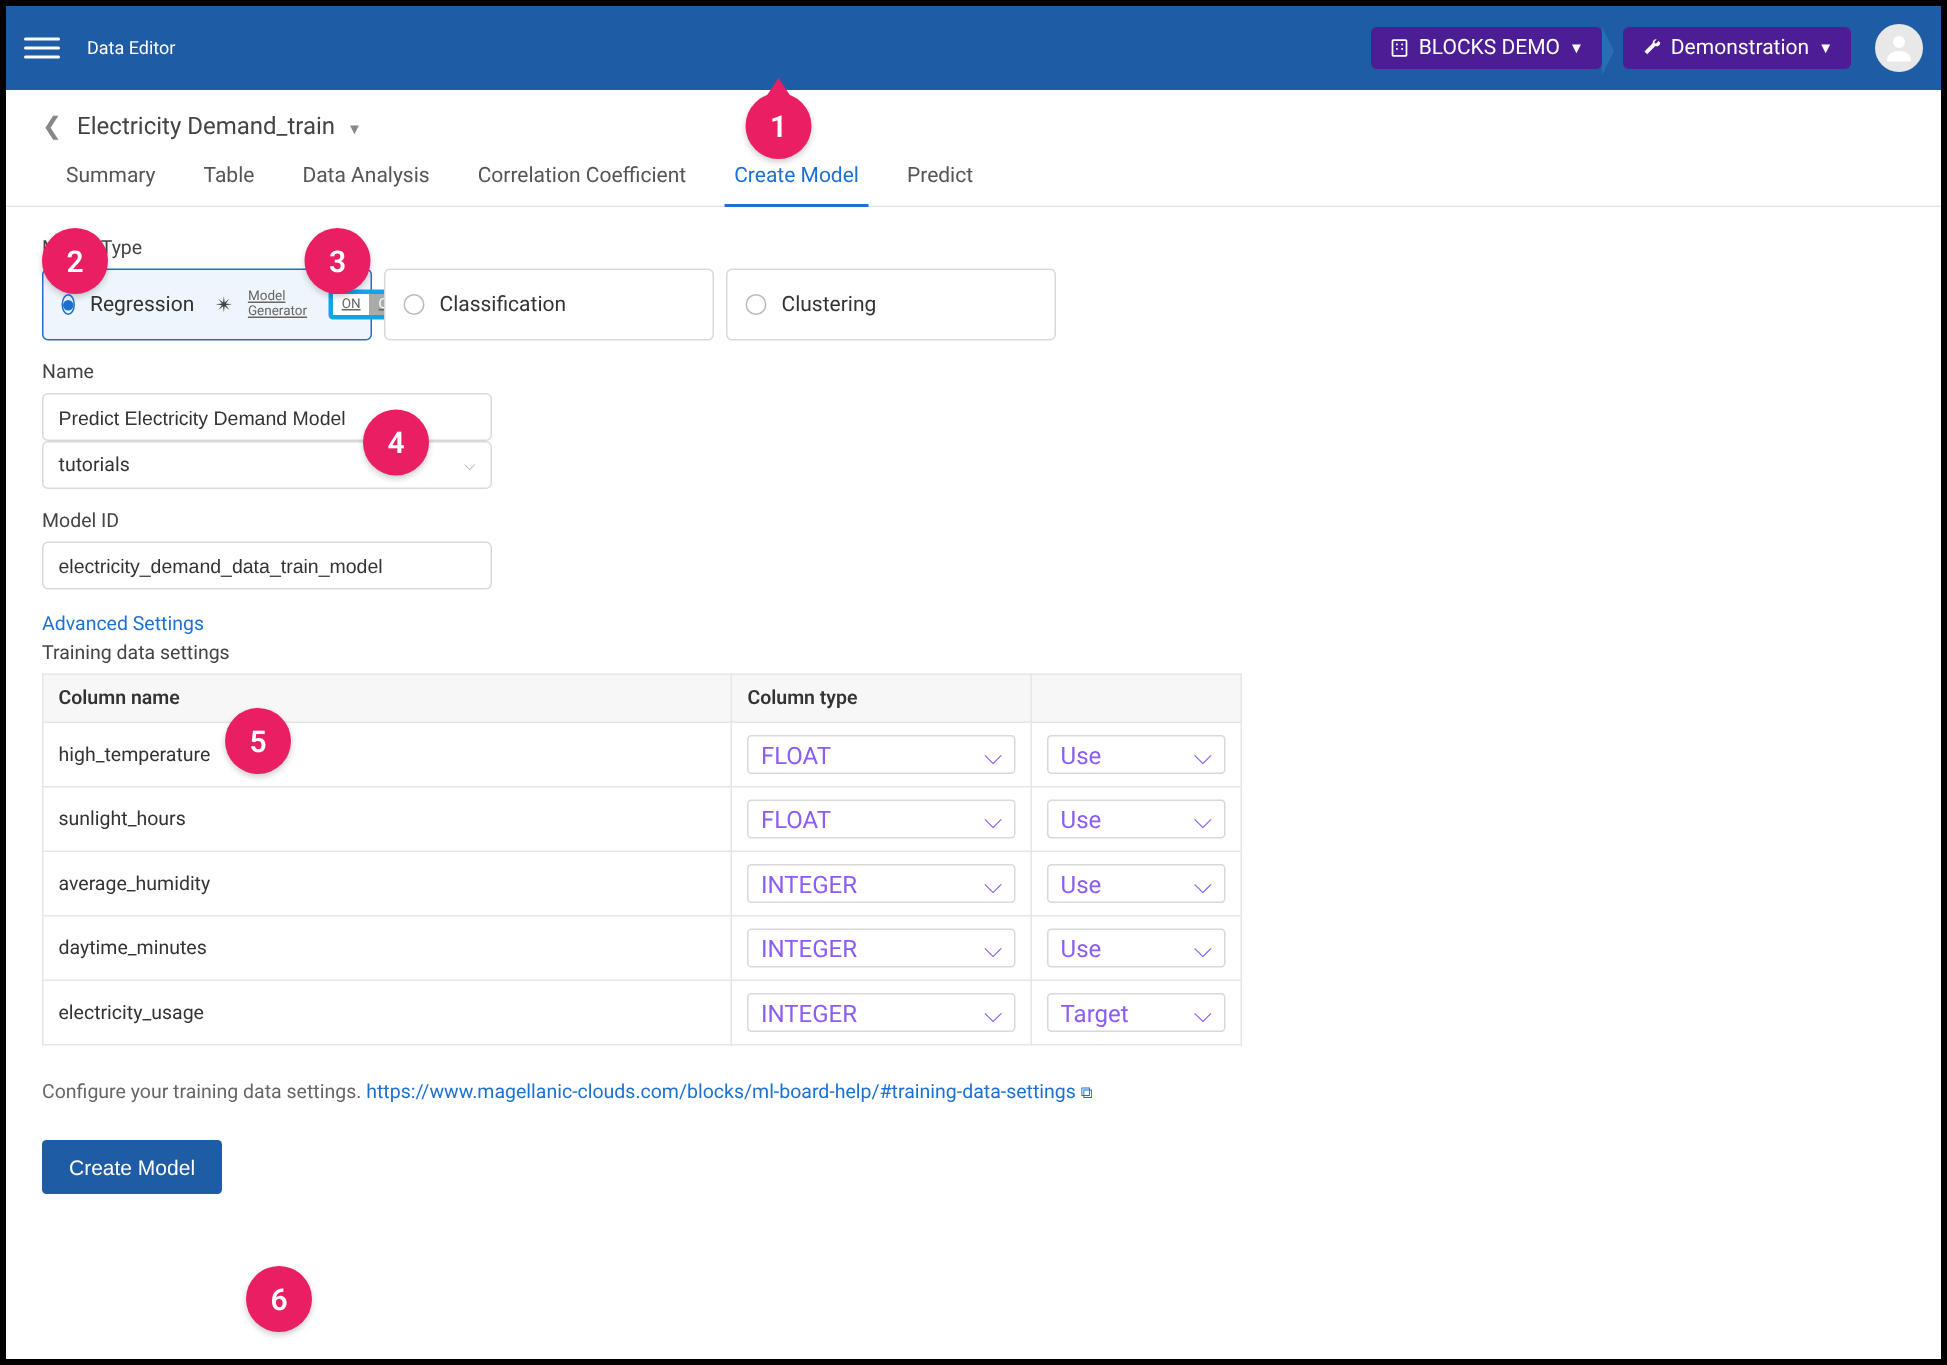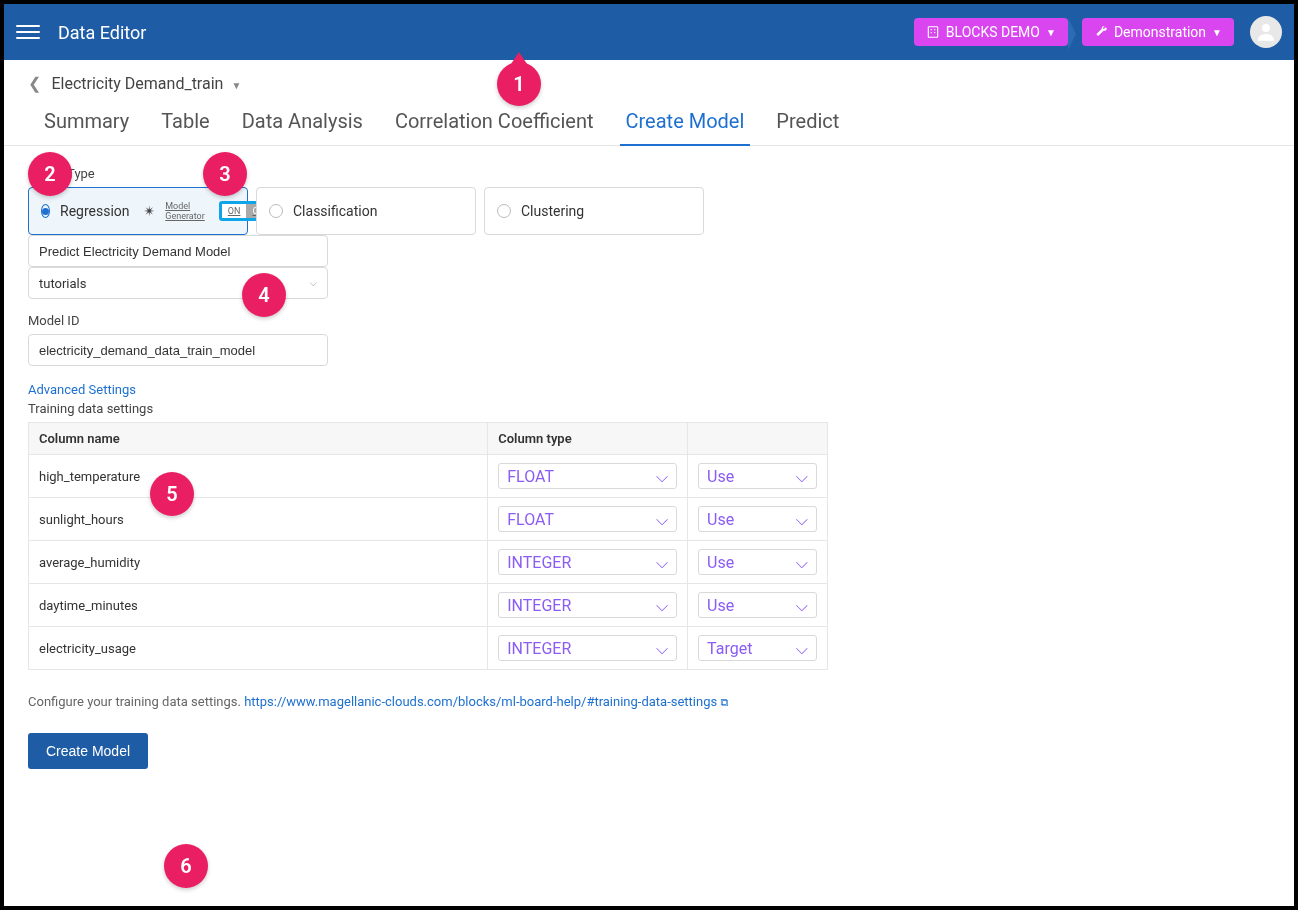--- a/index.html
+++ b/index.html
@@ -26,24 +26,24 @@
     padding: 0 12px;
     color: #fff;
   }
   .hamburger-icon {
     width: 24px; height: 24px;
     display: flex; flex-direction: column; justify-content: center; gap: 4px;
     margin-right: 18px;
     cursor: pointer;
   }
   .hamburger-icon span { display:block; height: 2px; background:#fff; border-radius:1px; }
-  .app-title { font-size: 18px; font-weight: 400; }
+  .app-title { font-size: 12px; font-weight: 400; }
   .header-spacer { flex: 1; }
   .header-btn {
-    background: #d946ef;
+    background: #4c1d95;
     border-radius: 4px;
     padding: 6px 12px;
     display: flex; align-items: center; gap: 6px;
     font-size: 14px;
     cursor: pointer;
     margin-left: 6px;
     position: relative;
   }
   .header-btn.arrow-right::after {
     content:""; position:absolute; right:-8px; top:0;
@@ -63,21 +63,21 @@
     display:flex; align-items:center; gap:10px;
     color:#555;
   }
   .back-icon { color:#888; font-size: 16px; cursor:pointer; }
   .breadcrumb-title { font-size: 16px; color:#444; }
   .breadcrumb-title .chev { font-size:10px; color:#888; margin-left:4px; }
   
   .tabs-row {
     display:flex; gap:32px; padding: 10px 40px 0 40px;
     border-bottom: 1px solid #e6e6e6;
-    font-size: 20px;
+    font-size: 14px;
   }
   .tab { padding-bottom: 12px; color:#555; cursor:pointer; position:relative; }
   .tab.active { color:#1e70d0; }
   .tab.active::after {
     content:""; position:absolute; left:-6px; right:-6px; bottom:-1px; height:2px; background:#1e70d0;
   }
   
   .content { padding: 14px 24px 20px 24px; }
   .section-label { font-size: 13px; color:#444; margin-bottom: 6px; margin-top: 14px; }
   .radio-row { display:flex; gap:8px; }
@@ -225,20 +225,21 @@
       <div class="radio-card">
         <div class="radio-circle"></div>
         <span>Classification</span>
       </div>
       <div class="radio-card">
         <div class="radio-circle"></div>
         <span>Clustering</span>
       </div>
     </div>
 
+    <div class="section-label">Name</div>
     <input class="text-input" value="Predict Electricity Demand Model" style="">
 
     <div class="select-input">
       <span>tutorials</span>
       <span class="chev-down">⌵</span>
     </div>
 
     <div class="section-label">Model ID</div>
     <input class="text-input" value="electricity_demand_data_train_model" style="">
 

